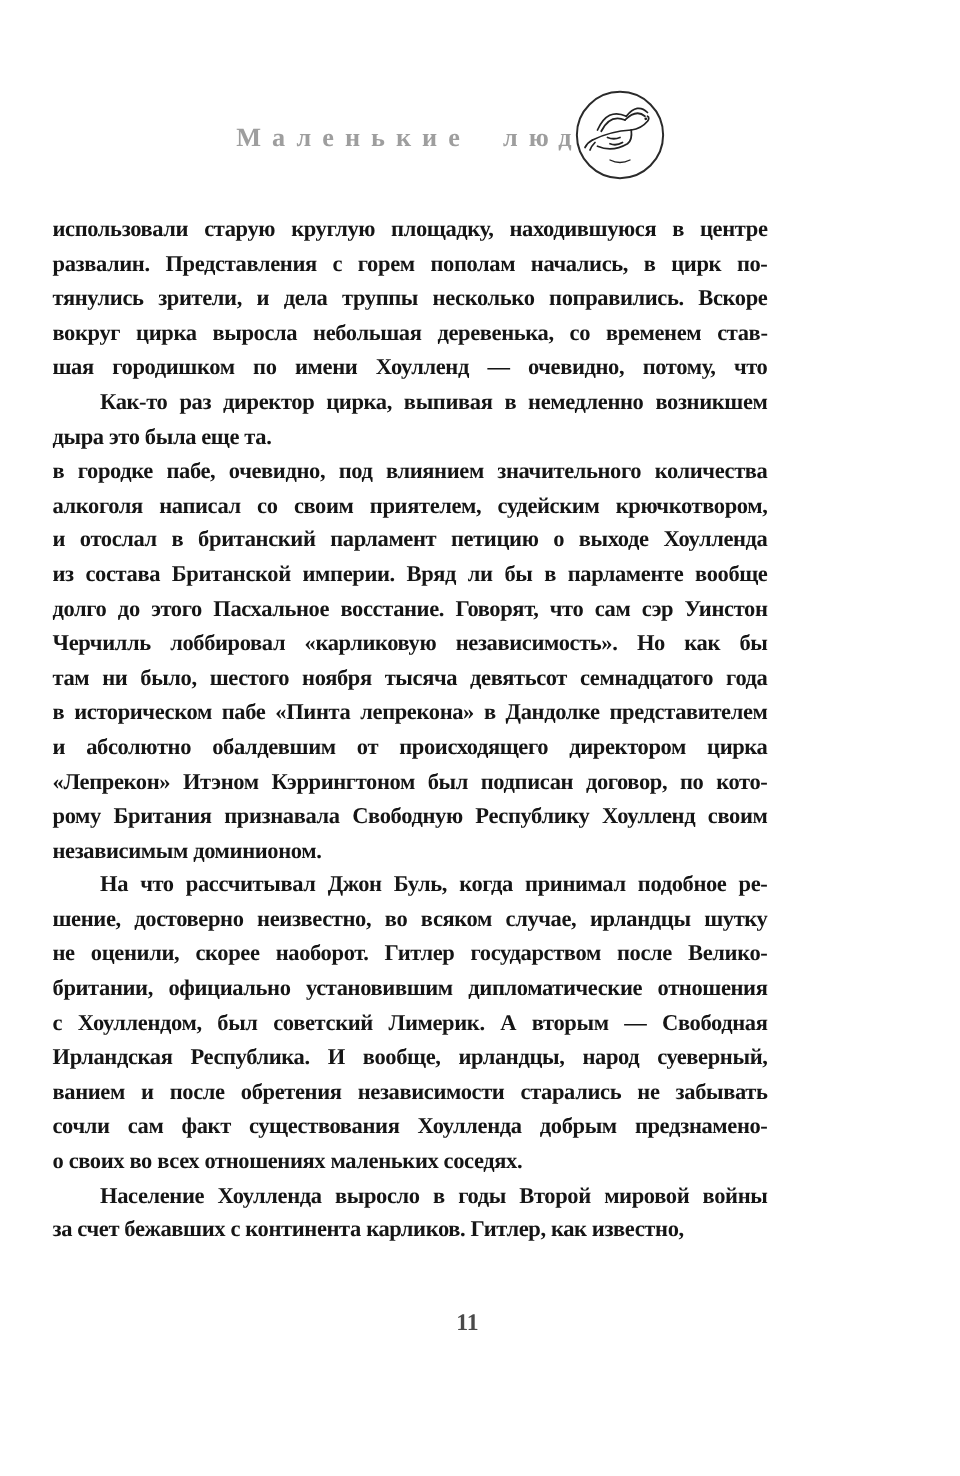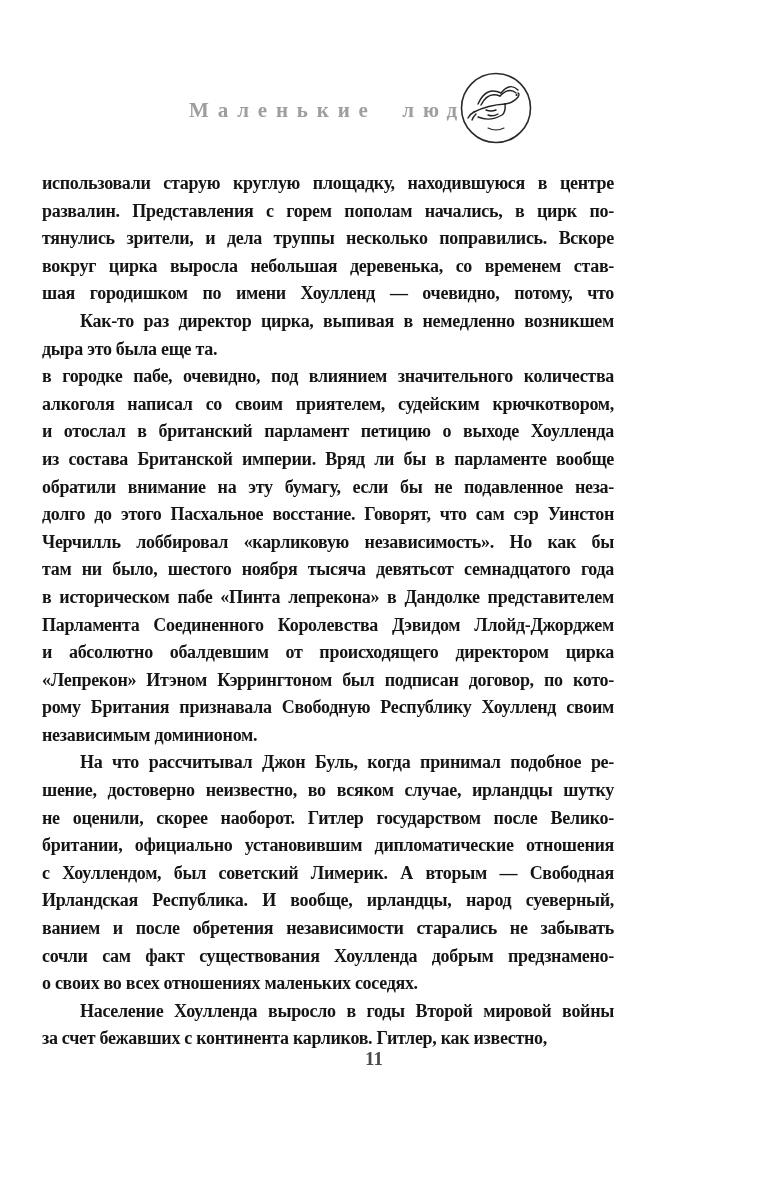--- a/index.html
+++ b/index.html
@@ -106,26 +106,24 @@
       <div class="line">развалин. Представления с горем пополам начались, в цирк по-</div>
       <div class="line">тянулись зрители, и дела труппы несколько поправились. Вскоре</div>
       <div class="line">вокруг цирка выросла небольшая деревенька, со временем став-</div>
       <div class="line">шая городишком по имени Хоулленд — очевидно, потому, что</div>
       <div class="line indent">Как-то раз директор цирка, выпивая в немедленно возникшем</div>
       <div class="line last">дыра это была еще та.</div>
       <div class="line">в городке пабе, очевидно, под влиянием значительного количества</div>
       <div class="line">алкоголя написал со своим приятелем, судейским крючкотвором,</div>
       <div class="line">и отослал в британский парламент петицию о выходе Хоулленда</div>
       <div class="line">из состава Британской империи. Вряд ли бы в парламенте вообще</div>
-      <div class="line">обратили внимание на эту бумагу, если бы не подавленное неза-</div>
       <div class="line">долго до этого Пасхальное восстание. Говорят, что сам сэр Уинстон</div>
       <div class="line">Черчилль лоббировал «карликовую независимость». Но как бы</div>
       <div class="line">там ни было, шестого ноября тысяча девятьсот семнадцатого года</div>
       <div class="line">в историческом пабе «Пинта лепрекона» в Дандолке представителем</div>
-      <div class="line">Парламента Соединенного Королевства Дэвидом Ллойд-Джорджем</div>
       <div class="line">и абсолютно обалдевшим от происходящего директором цирка</div>
       <div class="line">«Лепрекон» Итэном Кэррингтоном был подписан договор, по кото-</div>
       <div class="line">рому Британия признавала Свободную Республику Хоулленд своим</div>
       <div class="line last">независимым доминионом.</div>
       <div class="line indent">На что рассчитывал Джон Буль, когда принимал подобное ре-</div>
       <div class="line">шение, достоверно неизвестно, во всяком случае, ирландцы шутку</div>
       <div class="line">не оценили, скорее наоборот. Гитлер государством после Велико-</div>
       <div class="line">британии, официально установившим дипломатические отношения</div>
       <div class="line">с Хоуллендом, был советский Лимерик. А вторым — Свободная</div>
       <div class="line">Ирландская Республика. И вообще, ирландцы, народ суеверный,</div>

